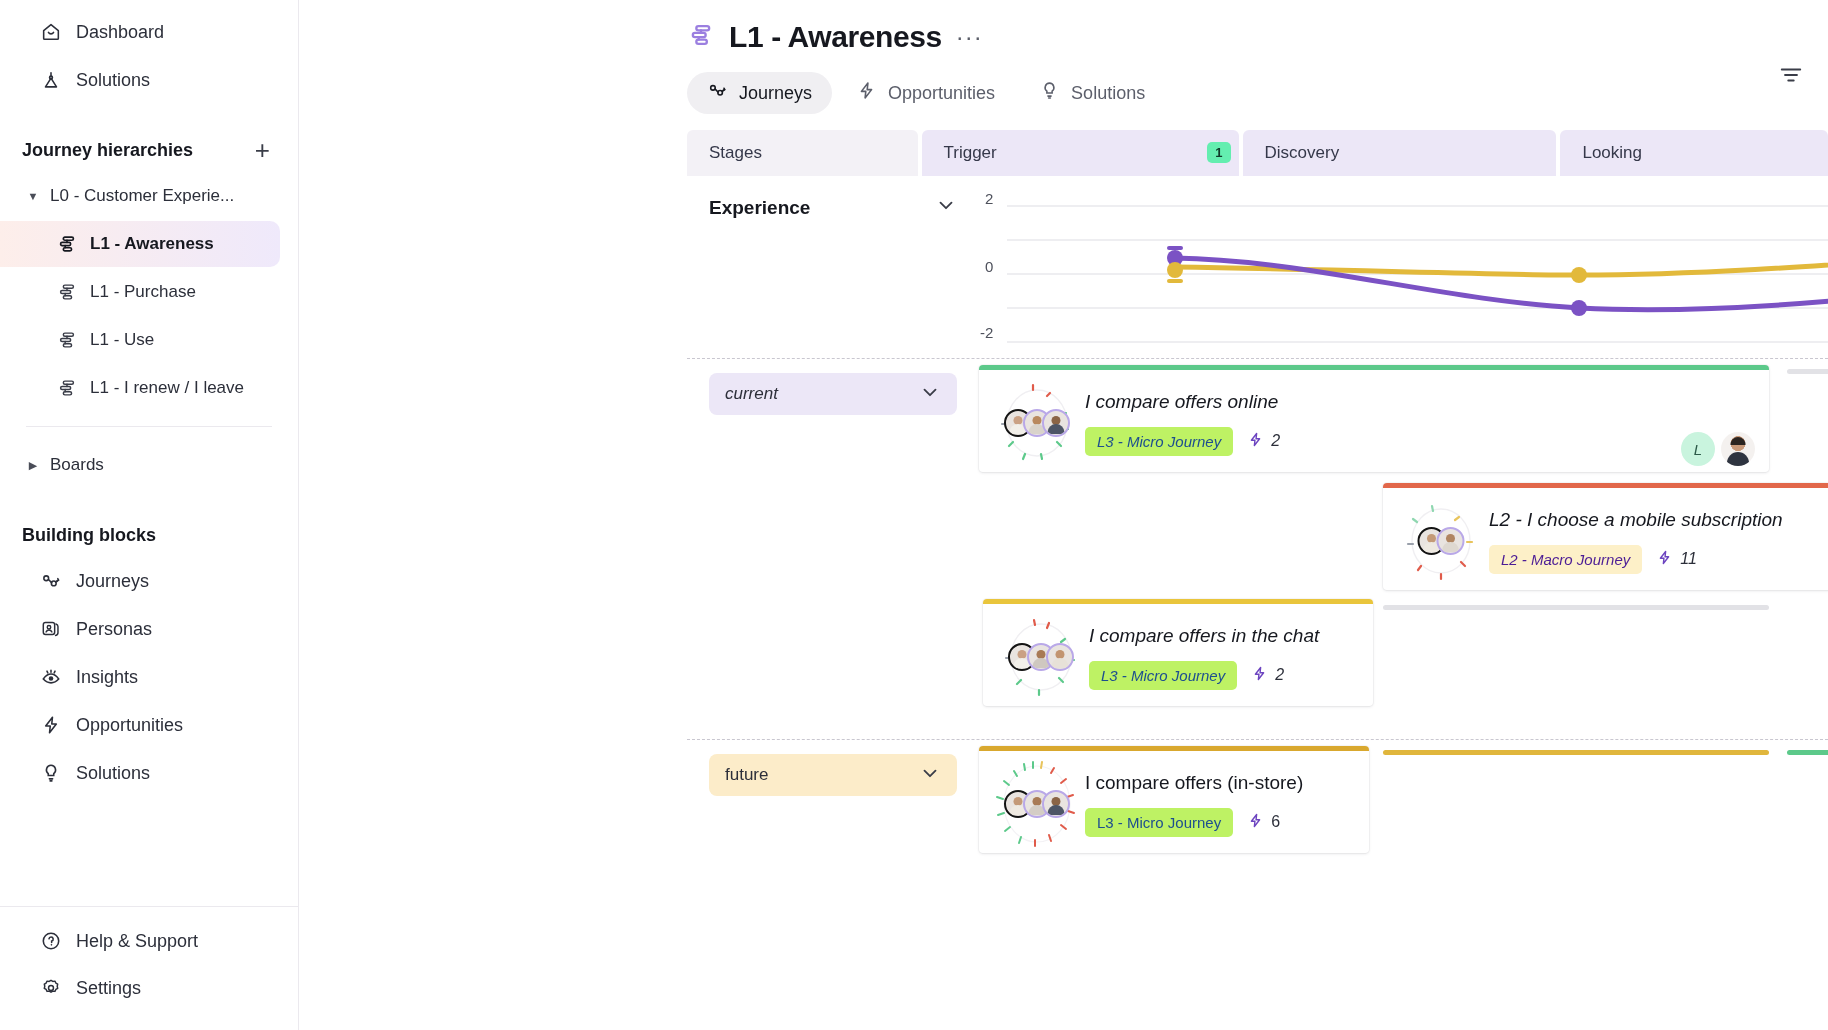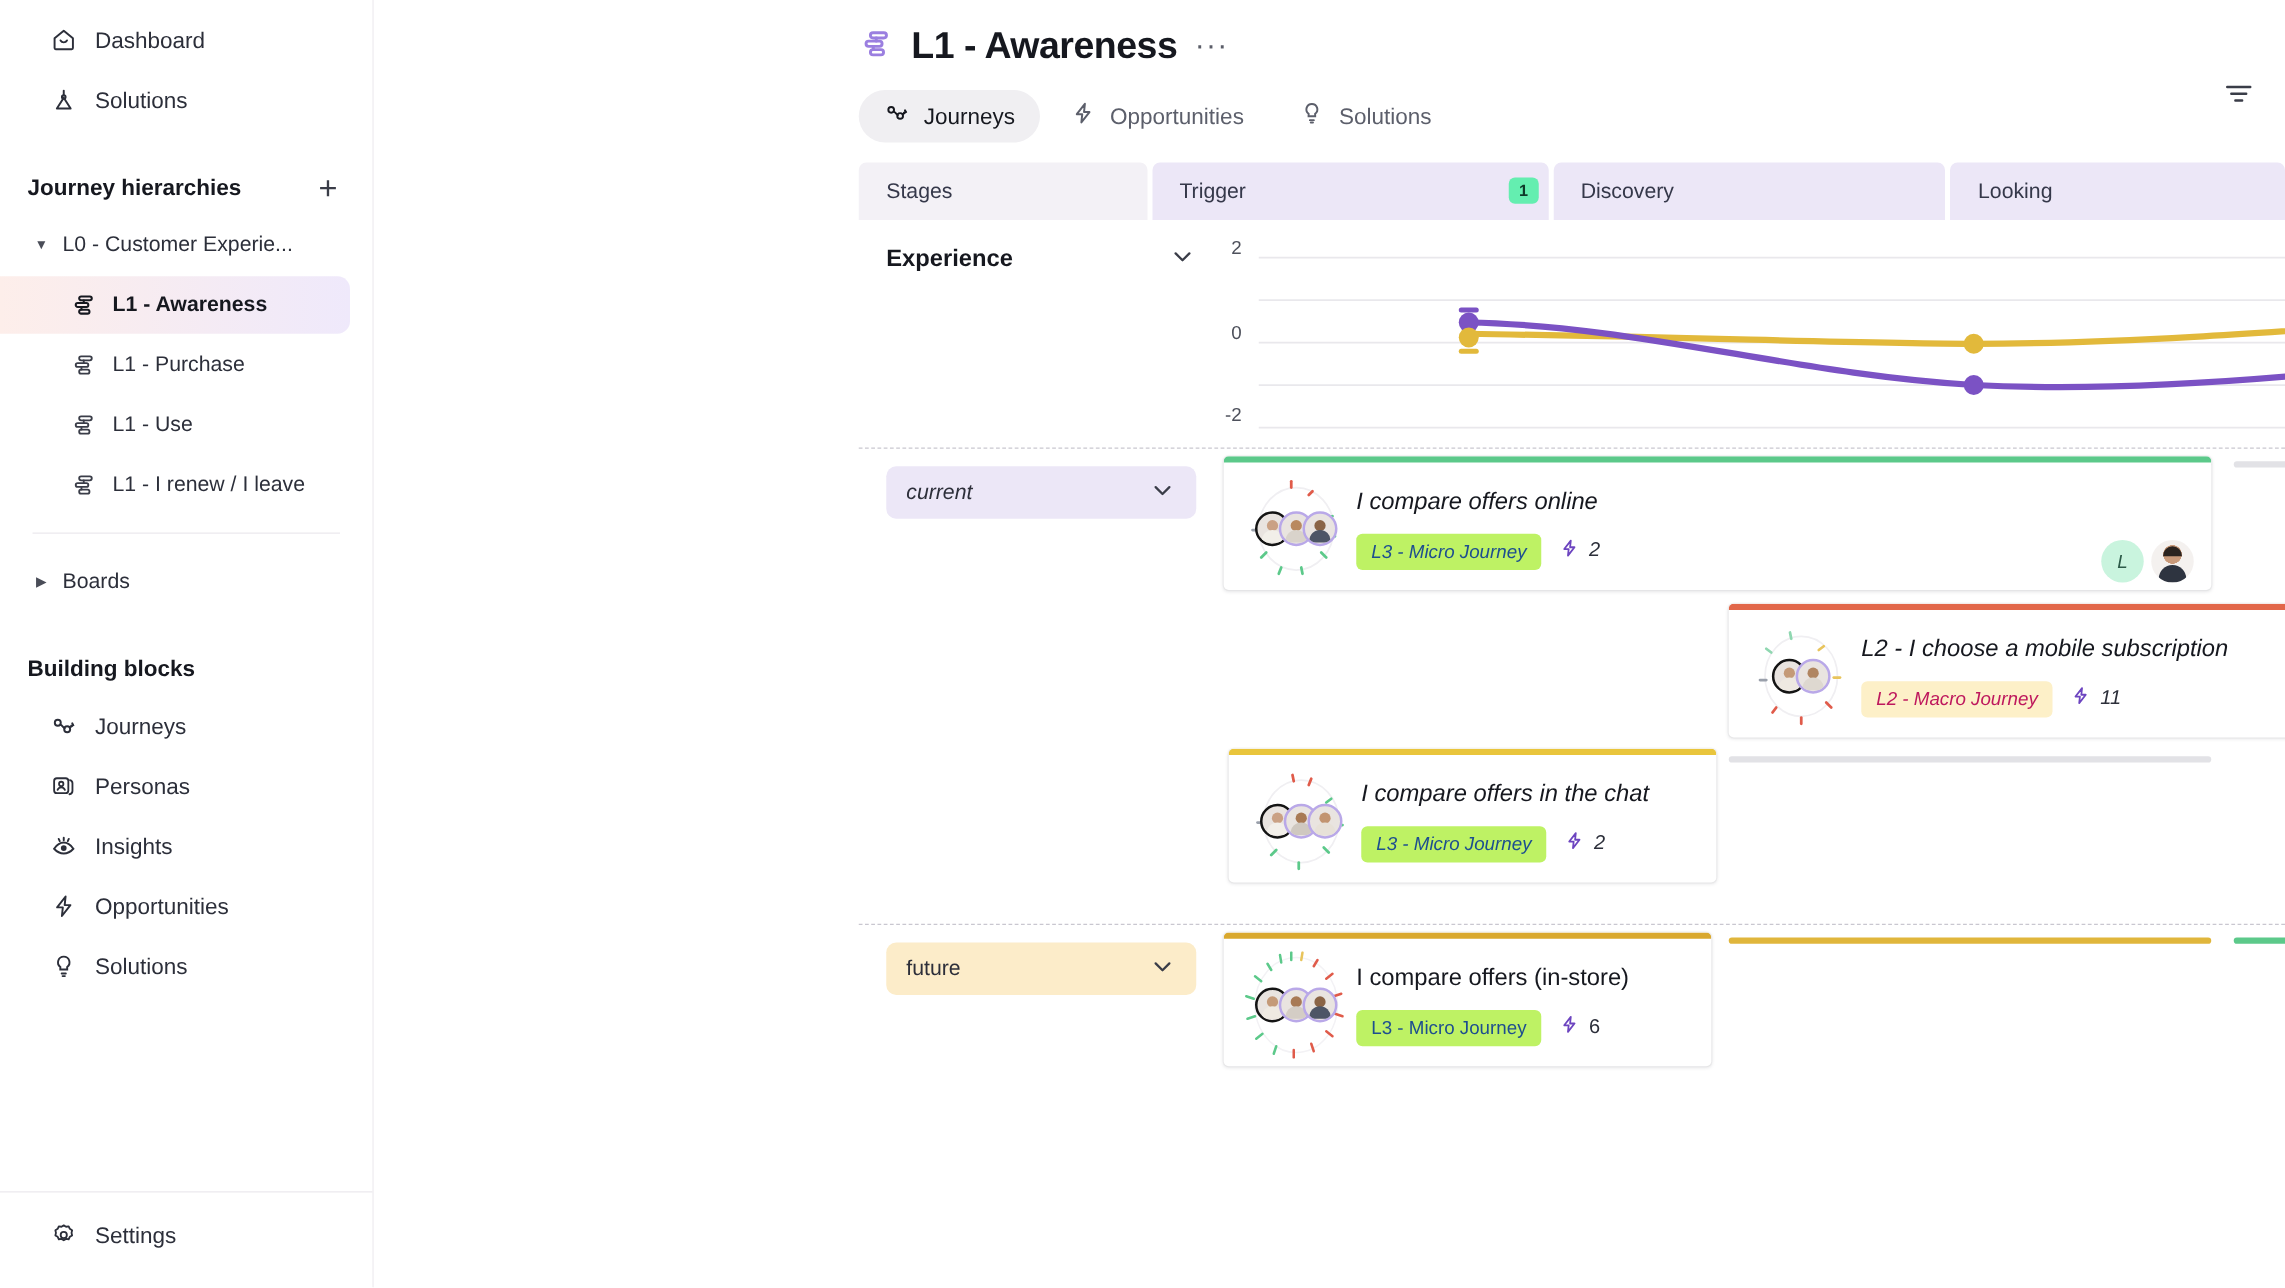--- a/index.html
+++ b/index.html
@@ -151,21 +151,21 @@
   }
   .av:first-child { margin-left: 0; border-color: #141414; }
   .av .head { position:absolute; left:50%; top:5px; width:9px; height:9px; border-radius:50%; transform:translateX(-50%); }
   .av .body { position:absolute; left:50%; bottom:1px; width:17px; height:10px; border-radius:9px 9px 0 0; transform:translateX(-50%); }
 
   .card-text { flex: 1 1 auto; min-width: 0; }
   .card-title { font-size: 19px; color: #16181f; margin-bottom: 14px; white-space: nowrap; overflow: hidden; text-overflow: ellipsis;}
   .meta { display: flex; align-items: center; gap: 14px; }
   .tag { font-size: 15px; border-radius: 5px; padding: 6px 12px; white-space: nowrap;}
   .tag.micro { background: #bef264; color: #1d4e8f; }
-  .tag.macro { background: #fdf0c8; color: #be185d; }
+  .tag.macro { background: #fdf0c8; color: #4c1d95; }
   .count { display: flex; align-items: center; gap: 7px; font-size: 16px; color: #2c2f3a; }
 
   .card-people { position: absolute; right: 14px; bottom: 14px; display: flex; align-items: center; gap: 6px; }
   .pill-av {
     width: 34px; height: 34px; border-radius: 50%;
     display: flex; align-items: center; justify-content: center;
     font-size: 15px; color: #2c5a48; background: #c9f4de;
   }
   .photo-av {
     width: 34px; height: 34px; border-radius: 50%;
@@ -329,20 +329,30 @@
           <path d="M12 3.6a5 5 0 0 1 3 9v2.2H9V12.6a5 5 0 0 1 3-9z"></path>
           <path d="M10.2 18.4h3.6M11 20.6h2"></path>
         </svg>
       </span>
       <span>Solutions</span>
     </div>
 
     <div class="sb-spacer"></div>
 
     <div class="sidebar-bottom">
+      <div class="nav-item">
+        <span class="ico">
+          <svg width="22" height="22" viewBox="0 0 24 24" fill="none" stroke="#2c2f3a" stroke-width="1.7" stroke-linecap="round">
+            <circle cx="12" cy="12" r="8.4"></circle>
+            <path d="M9.8 9.6a2.3 2.3 0 1 1 2.9 2.5v1.5"></path>
+            <circle cx="12.5" cy="16.2" r=".9" fill="#2c2f3a" stroke="none"></circle>
+          </svg>
+        </span>
+        <span>Help &amp; Support</span>
+      </div>
       <div class="nav-item">
         <span class="ico">
           <svg width="22" height="22" viewBox="0 0 24 24" fill="none" stroke="#2c2f3a" stroke-width="1.6" stroke-linejoin="round">
             <path d="M12 3.6l2 1.2 2.3-.3 1 2.1 2 1.2-.5 2.3.5 2.3-2 1.2-1 2.1-2.3-.3-2 1.2-2-1.2-2.3.3-1-2.1-2-1.2.5-2.3-.5-2.3 2-1.2 1-2.1 2.3.3z"></path>
             <circle cx="12" cy="12" r="2.7"></circle>
           </svg>
         </span>
         <span>Settings</span>
       </div>
     </div>

